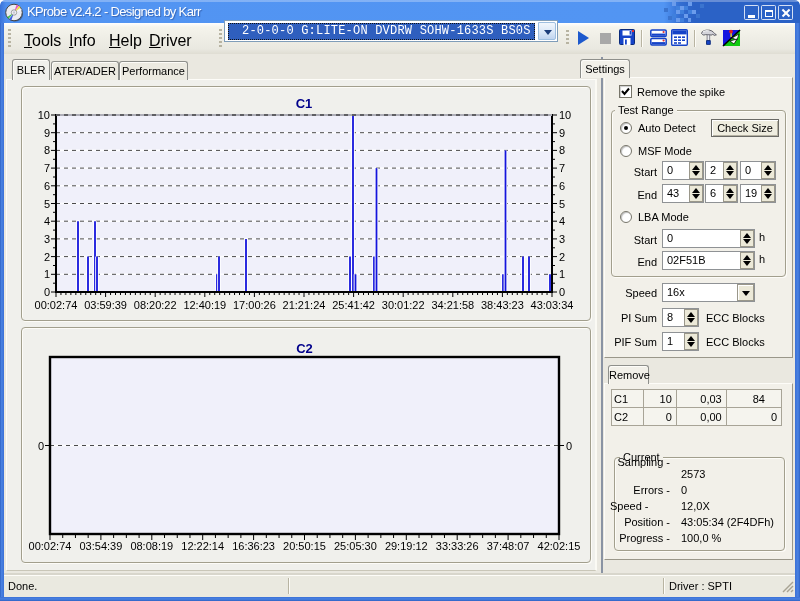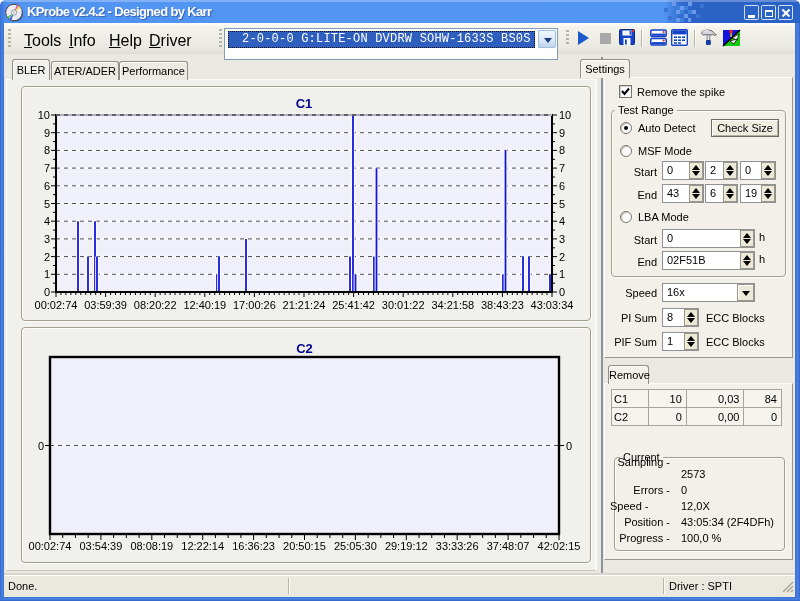--- a/index.html
+++ b/index.html
@@ -7,21 +7,21 @@
 .client{position:absolute;left:4px;top:23px;width:791px;bottom:4px;background:#eae8e0}
 .abs{position:absolute}
 .win{position:absolute;left:0;top:0;width:800px;height:601px;border-radius:5px 5px 0 0;overflow:hidden}
 .frameL{position:absolute;left:0;top:20px;width:4px;bottom:0;background:linear-gradient(90deg,#2f62c4 0,#4a82e2 40%,#3a70d6 100%)}
 .frameR{position:absolute;right:0;top:20px;width:5px;bottom:0;background:linear-gradient(270deg,#2f62c4 0,#4a82e2 40%,#3a70d6 100%)}
 .frameB{position:absolute;left:0;bottom:0;width:800px;height:4px;background:linear-gradient(0deg,#2f62c4 0,#4a82e2 50%,#3a70d6 100%)}
 .titlebar{position:absolute;left:0;top:0;width:800px;height:23px;border-radius:5px 5px 0 0;
  background:linear-gradient(90deg,#3a72d8 0,#4e8eee 6px,#5294f2 24px,#5295f3 664px,#336ed2 680px,#2b62c6 694px,#2b62c6 100%);}
 .titlebar:before{content:"";position:absolute;left:0;top:0;right:0;height:2px;border-radius:5px 5px 0 0;background:rgba(255,255,255,.28)}
 .dither{position:absolute;left:660px;top:0;width:48px;height:23px}
-.title-text{position:absolute;left:27px;top:4px;font-size:13px;font-weight:bold;color:#fff;letter-spacing:-0.65px;text-shadow:1px 1px 1px rgba(20,40,100,.45)}
+.title-text{position:absolute;left:27px;top:4px;font-size:13px;font-weight:normal;color:#fff;letter-spacing:-0.65px;text-shadow:1px 1px 1px rgba(20,40,100,.45)}
 .wbtn{position:absolute;top:5px;width:15px;height:15px;border:1px solid rgba(255,255,255,.8);border-radius:1.5px}
 .menubar{position:absolute;left:4px;top:23px;width:791px;height:31px;background:linear-gradient(180deg,#ffffff 0,#f5f4ec 4px,#e9e8e0 26px,#dfddd3 100%)}
 .grip{position:absolute;width:3px;background:repeating-linear-gradient(180deg,#b8b4a2 0 2px,rgba(255,255,255,0) 2px 4px)}
 .menuitem{position:absolute;top:9px;font-size:16px;color:#000}
 .sep{position:absolute;width:1px;background:#b8b4a2;box-shadow:1px 0 0 #fdfcf8}
 .pane{position:absolute;background:#f2f0e9}
 .tab{position:absolute;font-size:11px;text-align:center;border:1px solid #8e8f8b;border-bottom:none;border-radius:3px 3px 0 0;background:#eceae1;box-shadow:inset 1px 1px 0 #fdfcf8}
 .tabsel{background:#f2f0e9;z-index:3}
 .group{position:absolute;border:1px solid #a29f8d;border-radius:4px;box-shadow:inset 1px 1px 0 #fdfcf8, 1px 1px 0 #fdfcf8}
 .glabel{position:absolute;background:#f2f0e9;padding:0 3px;font-size:11px}
@@ -89,21 +89,21 @@
       <div class="abs" style="left:1.5px;top:5.8px;width:10px;height:1.8px;background:#fff;transform:rotate(45deg)"></div>
       <div class="abs" style="left:1.5px;top:5.8px;width:10px;height:1.8px;background:#fff;transform:rotate(-45deg)"></div>
     </div>
 <div class="menubar"></div>
 <div class="grip" style="left:8px;top:29px;height:18px"></div>
 <div class="menuitem" style="left:24px;top:32px"><u>T</u>ools</div>
 <div class="menuitem" style="left:69px;top:32px"><u>I</u>nfo</div>
 <div class="menuitem" style="left:109px;top:32px"><u>H</u>elp</div>
 <div class="menuitem" style="left:149px;top:32px"><u>D</u>river</div>
 <div class="grip" style="left:219px;top:29px;height:18px"></div>
-<div class="abs" style="left:224px;top:28px;width:334px;height:32px;background:#fff;border:1px solid #7f9db9">
+<div class="abs" style="left:224px;top:20px;width:334px;height:22px;background:#fff;border:1px solid #7f9db9">
       <div class="abs" style="left:3px;top:2px;width:307px;height:17px;background:#2f5fbe;outline:1px dotted #101010;outline-offset:-1px;color:#fff;font-family:'Liberation Mono',monospace;font-size:12px;line-height:17px;text-align:left;padding-left:14px;letter-spacing:0.2px;white-space:nowrap">2-0-0-0 G:LITE-ON DVDRW SOHW-1633S BS0S</div>
       <div class="abs" style="right:1px;top:1px;width:18px;height:18px;border-radius:0 2px 2px 0;background:linear-gradient(180deg,#f2f7fd 0,#d8e6f7 60%,#c0d4ef 100%);border:1px solid #9ebfe0">
         <div class="abs" style="left:4.5px;top:7px;border:4px solid transparent;border-top:5px solid #1c3d7a;border-bottom:none"></div>
       </div>
     </div>
 <div class="grip" style="left:566px;top:30px;height:16px"></div>
 <div class="abs" style="left:578px;top:31px;width:0;height:0;border-left:11px solid #1d59cd;border-top:7px solid transparent;border-bottom:7px solid transparent"></div>
 <div class="abs" style="left:600px;top:33px;width:11px;height:11px;background:#a8a8a8"></div>
 <svg class="abs" style="left:619px;top:29px" width="17" height="17" xmlns="http://www.w3.org/2000/svg">
 <rect x="0.5" y="0.5" width="15" height="15" rx="1" fill="#1543c8" stroke="#0a2a7a"></rect>
@@ -514,21 +514,21 @@
     <div class="spin" style="left:684px;top:333px;width:14px;height:17px"></div>
 <div class="lab" style="left:706px;top:336px">ECC Blocks</div>
 <div class="pane" style="left:604px;top:383px;width:189px;height:177px;border-top:1px solid #fdfcf8;border-left:1px solid #fdfcf8;border-right:1px solid #9a978a;border-bottom:1px solid #9a978a"></div>
 <div class="tab tabsel" style="left:608px;top:365px;width:41px;height:19px;line-height:19px">Remove</div>
 <table style="position:absolute;left:611px;top:389px;width:171px;border-collapse:collapse;font-size:11px;font-family:'Liberation Sans',sans-serif;background:#f5f4ee">
 <tbody>
 <tr style="height:18px">
           <td style="border:1px solid #a8a497;padding-left:2px">C1</td>
           <td style="border:1px solid #a8a497;text-align:right;padding-right:4px">10</td>
           <td style="border:1px solid #a8a497;text-align:right;padding-right:4px">0,03</td>
-          <td style="border:1px solid #a8a497;text-align:right;padding-right:4px">84</td>
+          <td style="border:1px solid #a8a497;text-align:right;padding-right:16px">84</td>
         </tr>
 <tr style="height:18px">
           <td style="border:1px solid #a8a497;padding-left:2px">C2</td>
           <td style="border:1px solid #a8a497;text-align:right;padding-right:4px">0</td>
           <td style="border:1px solid #a8a497;text-align:right;padding-right:4px">0,00</td>
           <td style="border:1px solid #a8a497;text-align:right;padding-right:4px">0</td>
         </tr>
 </tbody>
     </table>
 <div class="group" style="left:614px;top:457px;width:171px;height:94px"></div>

